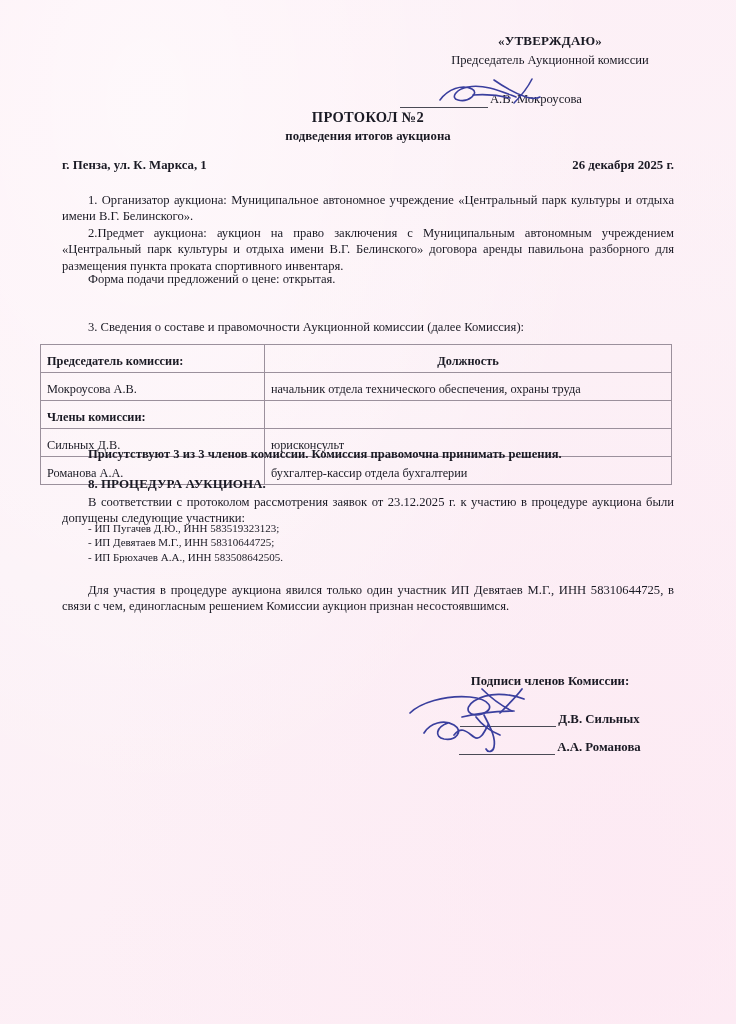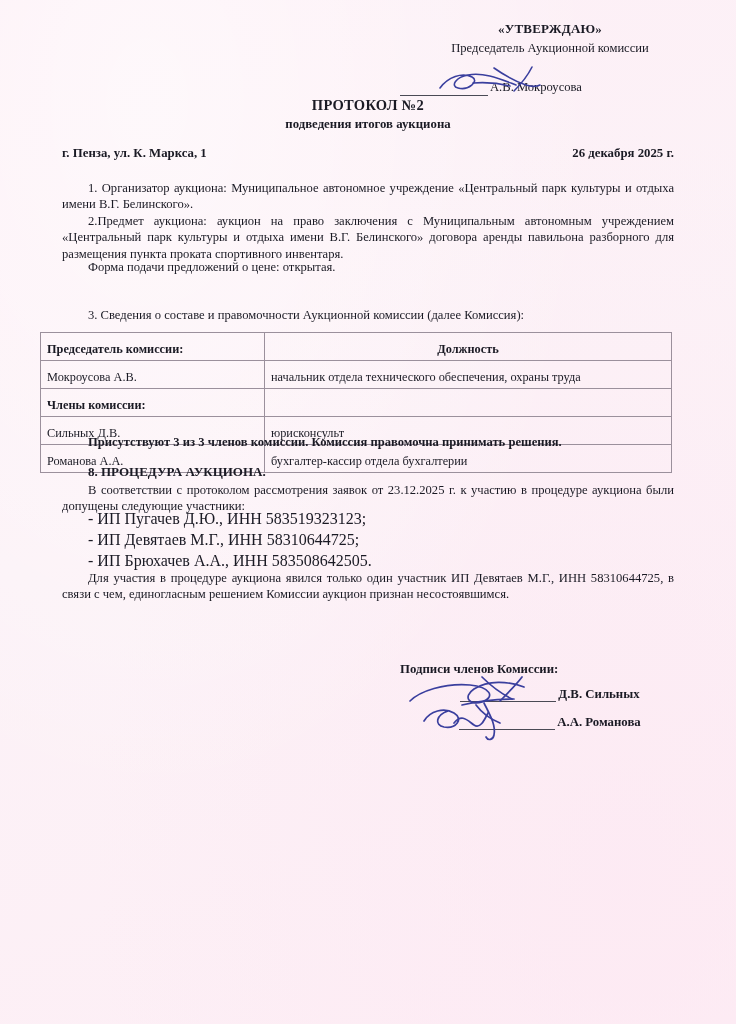--- a/index.html
+++ b/index.html
@@ -21,20 +21,21 @@
     position: absolute;
     inset: 0;
     background:
       radial-gradient(ellipse at 20% 10%, rgba(255,255,255,0.55) 0%, rgba(255,255,255,0) 55%),
       radial-gradient(ellipse at 85% 85%, rgba(253,231,242,0.6) 0%, rgba(255,255,255,0) 60%),
       linear-gradient(160deg, #fdeff6 0%, #fcf2f7 45%, #fdeef5 100%);
   }
   .content {
     position: absolute;
     inset: 0;
+    margin-top: 12px;
   }
 
   
   .approval {
     position: absolute;
     left: 400px;
     top: 20px;
     width: 300px;
     text-align: center;
     font-size: 12.6px;
@@ -139,42 +140,44 @@
   .cm-table td.center { text-align: center; font-weight: bold; }
 
   
   #para-quorum { top: 434px; font-weight: bold; }
   #para-proc   { top: 464px; font-weight: bold; font-size: 13px; }
   #para-admit  { top: 482px; }
   .bullets {
     position: absolute;
     left: 62px;
     width: 612px;
-    font-size: 16px;
+    font-size: 11px;
     line-height: 1.30;
   }
   #list-participants { top: 509px; }
   #list-participants div { text-indent: 26px; }
   #para-result { top: 570px; }
 
   
   .members-sig {
     position: absolute;
     left: 400px;
     top: 662px;
     width: 300px;
   }
   .members-sig .caption {
     font-weight: bold;
     font-size: 12.8px;
+    text-align: center;
     margin-bottom: 10px;
   }
   .member-row {
     position: relative;
     display: flex;
+    align-items: flex-end;
     justify-content: center;
     height: 28px;
   }
   .member-row .sig-line { width: 96px; }
   .member-row .sig-name { font-weight: bold; font-size: 12.8px; }
 </style>
 </head>
 <body>
 
 <div class="paper"></div>

